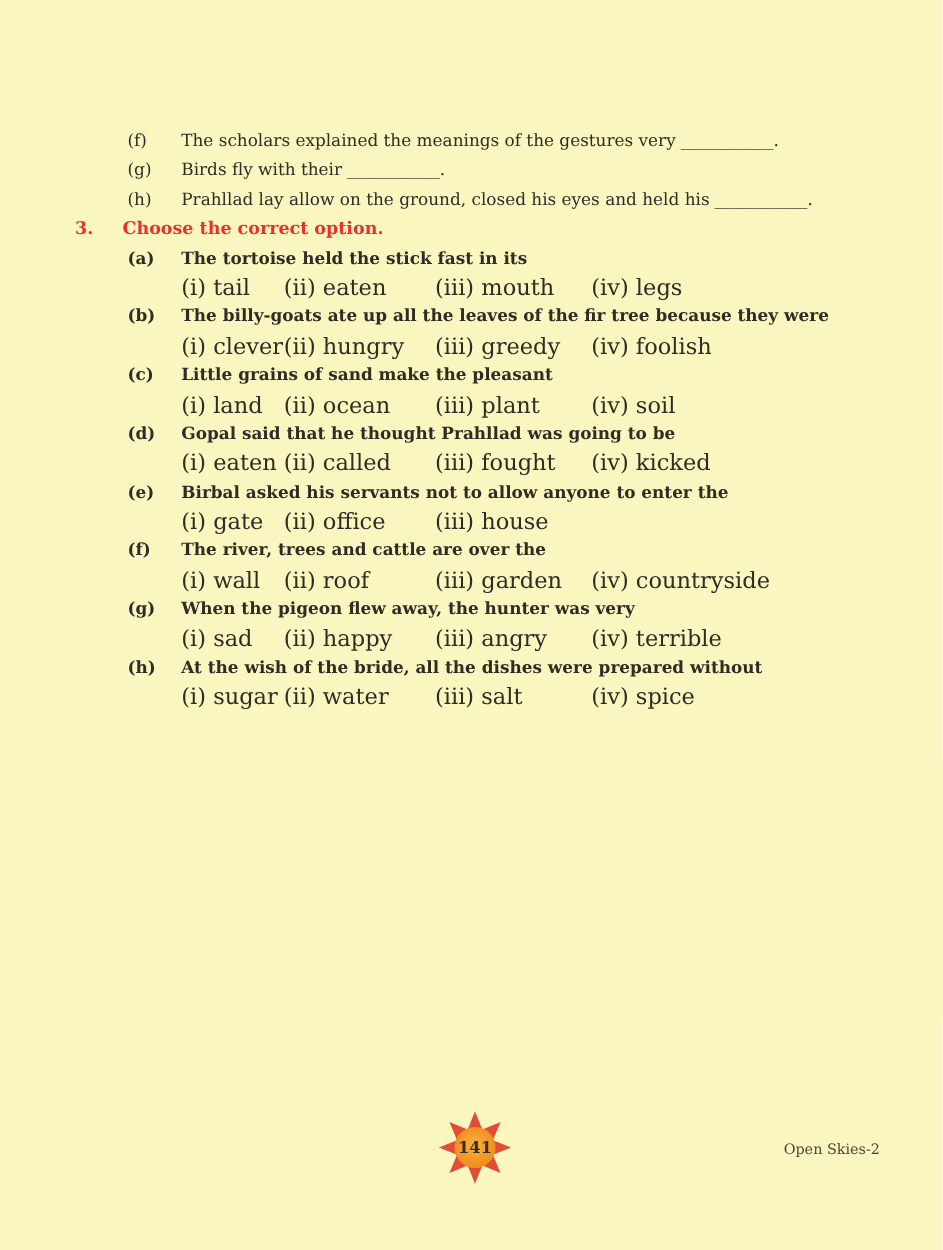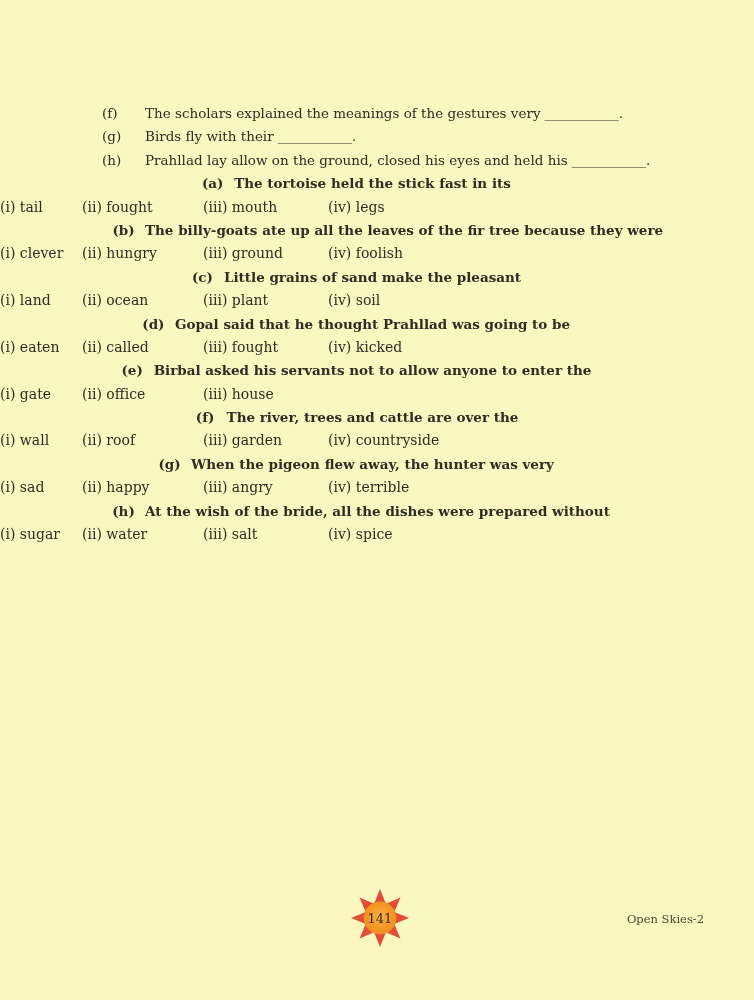--- a/index.html
+++ b/index.html
@@ -14,34 +14,35 @@
   .content{position:absolute;top:102px;left:0;width:600px;}
   .row{height:23.4px;line-height:23.4px;font-size:13.5px;white-space:nowrap;}
   
   .fillin{margin-left:102px;}
   .fillin .lbl{display:inline-block;width:43px;}
   .blank{margin-left:4px;letter-spacing:0;}
   
   .heading{margin-left:60px;font-weight:bold;color:#e5332a;font-size:14px;}
   .heading .num{display:inline-block;width:38px;}
   
-  .qrow{margin-left:102px;font-weight:bold;text-align:center;}
+  .qrow{margin-left:102px;font-weight:bold;}
   .qrow .lbl{display:inline-block;width:43px;}
   .opts{
+    margin-left:145px;
     display:grid;
     grid-template-columns:82px 121px 125px auto;
-    font-size:14px;
+    font-size:18px;
   }
   
   .badge{position:absolute;left:351px;top:888px;width:58px;height:60px;}
   .badge svg{display:block;width:58px;height:60px;}
   .badge .pgnum{
     position:absolute;left:0;top:0;width:58px;height:60px;
     display:flex;align-items:center;justify-content:center;
-    font-size:13px;font-weight:normal;color:#3a2e12;
+    font-size:13px;font-weight:bold;color:#3a2e12;
     font-family:"DejaVu Serif","Liberation Serif",serif;
   }
   .booktitle{
     position:absolute;right:50px;top:908px;
     font-size:11.5px;color:#4c463a;line-height:23px;
   }
 </style>
 </head>
 <body>
 
@@ -51,38 +52,41 @@
     <div class="row fillin">
       <span class="lbl">(f)</span><span>The scholars explained the meanings of the gestures very</span><span class="blank">___________</span><span>.</span>
     </div>
     <div class="row fillin">
       <span class="lbl">(g)</span><span>Birds fly with their</span><span class="blank">___________</span><span>.</span>
     </div>
     <div class="row fillin">
       <span class="lbl">(h)</span><span>Prahllad lay allow on the ground, closed his eyes and held his</span><span class="blank">___________</span><span>.</span>
     </div>
 
+    <div class="row heading">
+      <span class="num">3.</span><span>Choose the correct option.</span>
+    </div>
 
     <div class="row qrow">
       <span class="lbl">(a)</span><span>The tortoise held the stick fast in its</span>
     </div>
     <div class="row opts">
       <span>(i) tail</span>
-      <span>(ii) fought</span>
+      <span>(ii) eaten</span>
       <span>(iii) mouth</span>
       <span>(iv) legs</span>
     </div>
 
     <div class="row qrow">
       <span class="lbl">(b)</span><span>The billy-goats ate up all the leaves of the fir tree because they were</span>
     </div>
     <div class="row opts">
       <span>(i) clever</span>
       <span>(ii) hungry</span>
-      <span>(iii) ground</span>
+      <span>(iii) greedy</span>
       <span>(iv) foolish</span>
     </div>
 
     <div class="row qrow">
       <span class="lbl">(c)</span><span>Little grains of sand make the pleasant</span>
     </div>
     <div class="row opts">
       <span>(i) land</span>
       <span>(ii) ocean</span>
       <span>(iii) plant</span>

